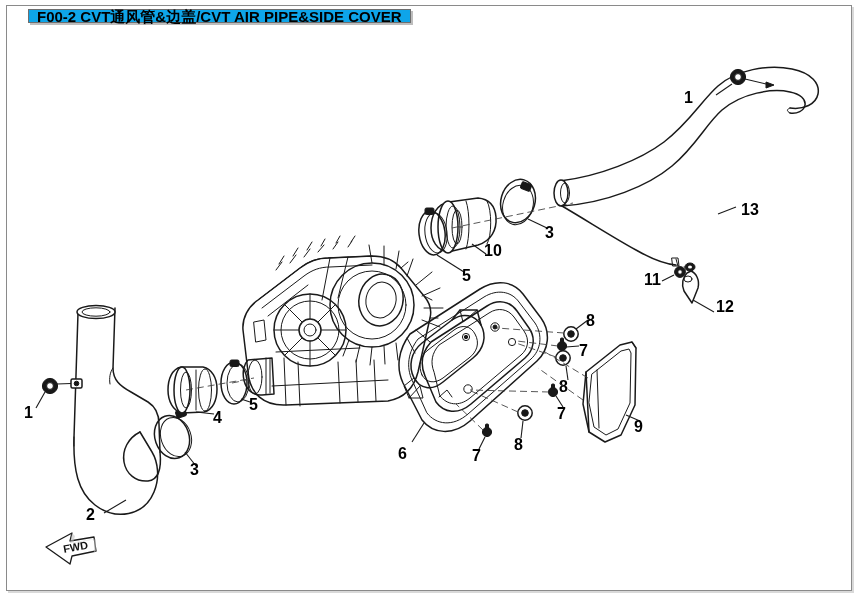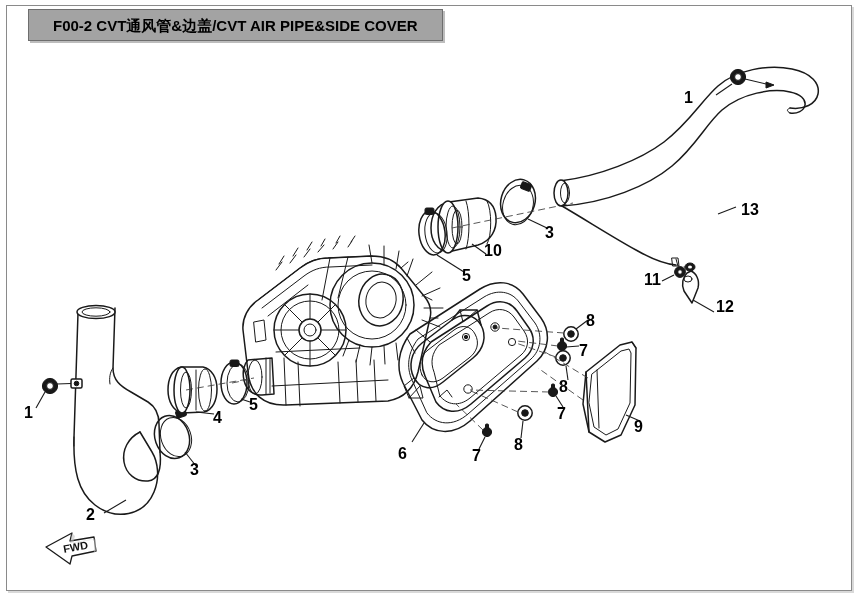--- a/index.html
+++ b/index.html
@@ -20,25 +20,25 @@
     width:846px;height:586px;
     border:1px solid #8a8a8a;
     box-sizing:border-box;
     box-shadow:2px 2px 0 0 #d9d9d9;
     background:transparent;
     pointer-events:none;
   }
   
   #title-box{
     position:absolute;left:28px;top:9px;
-    height:32px;
-    padding:0 24px;
+    height:14px;
+    padding:0 8px;
     display:flex;align-items:center;
     border:1px solid #6e6e6e;
-    background:#a3a3a3;
+    background:#0ea5e9;
     box-shadow:2px 2px 0 0 #bdbdbd;
     box-sizing:border-box;
     z-index:5;
   }
   #title-text{
     font-size:15px;
     font-weight:bold;
     color:#000;
     white-space:nowrap;
     letter-spacing:0px;

